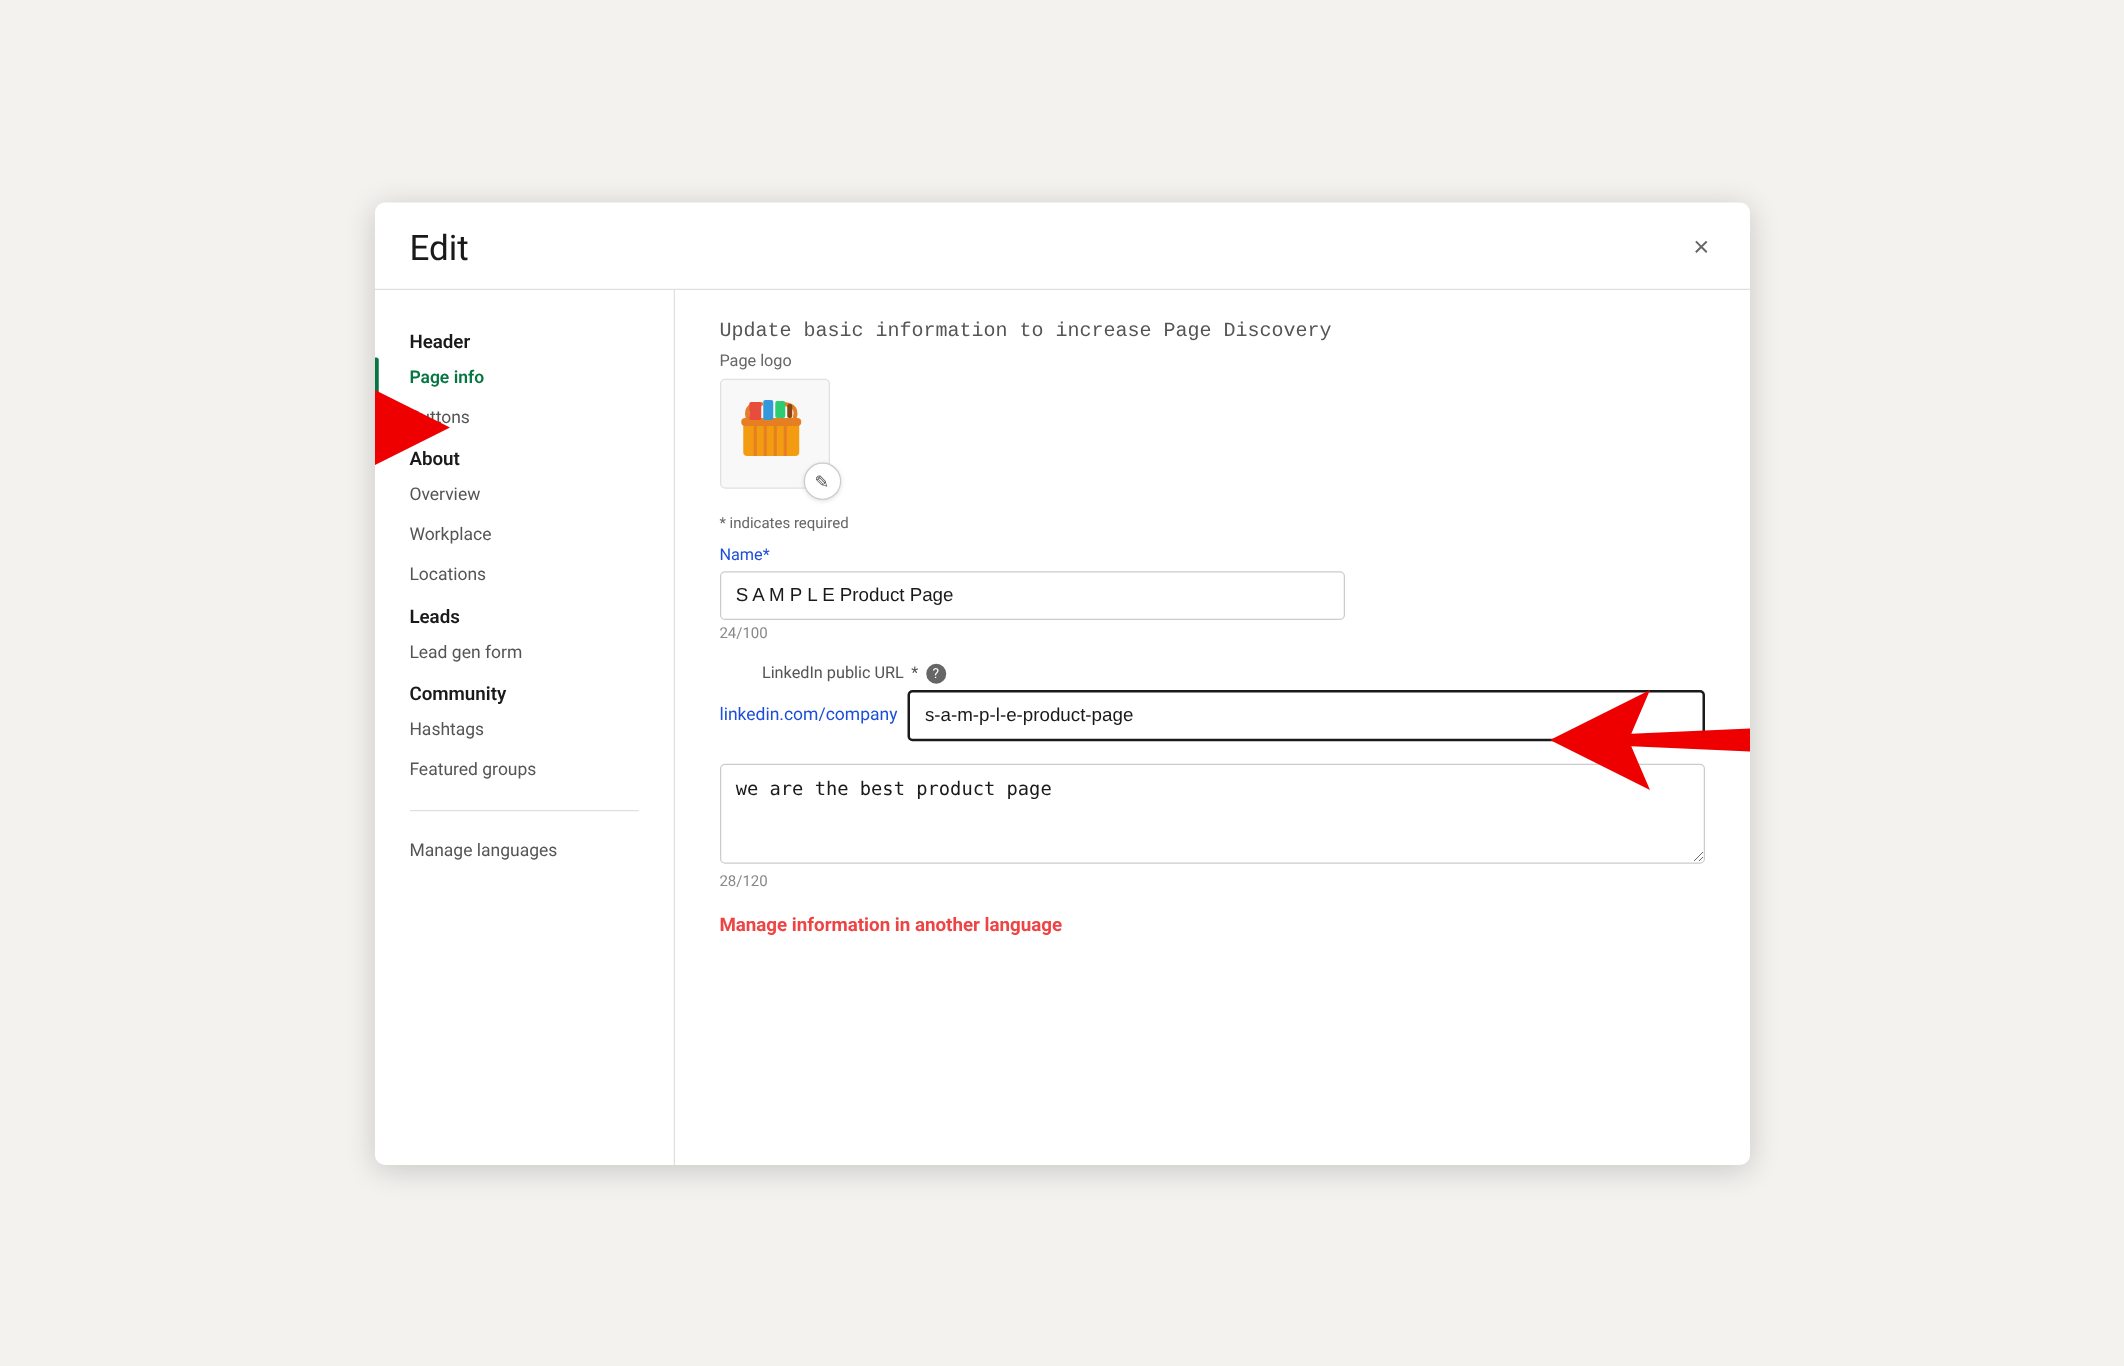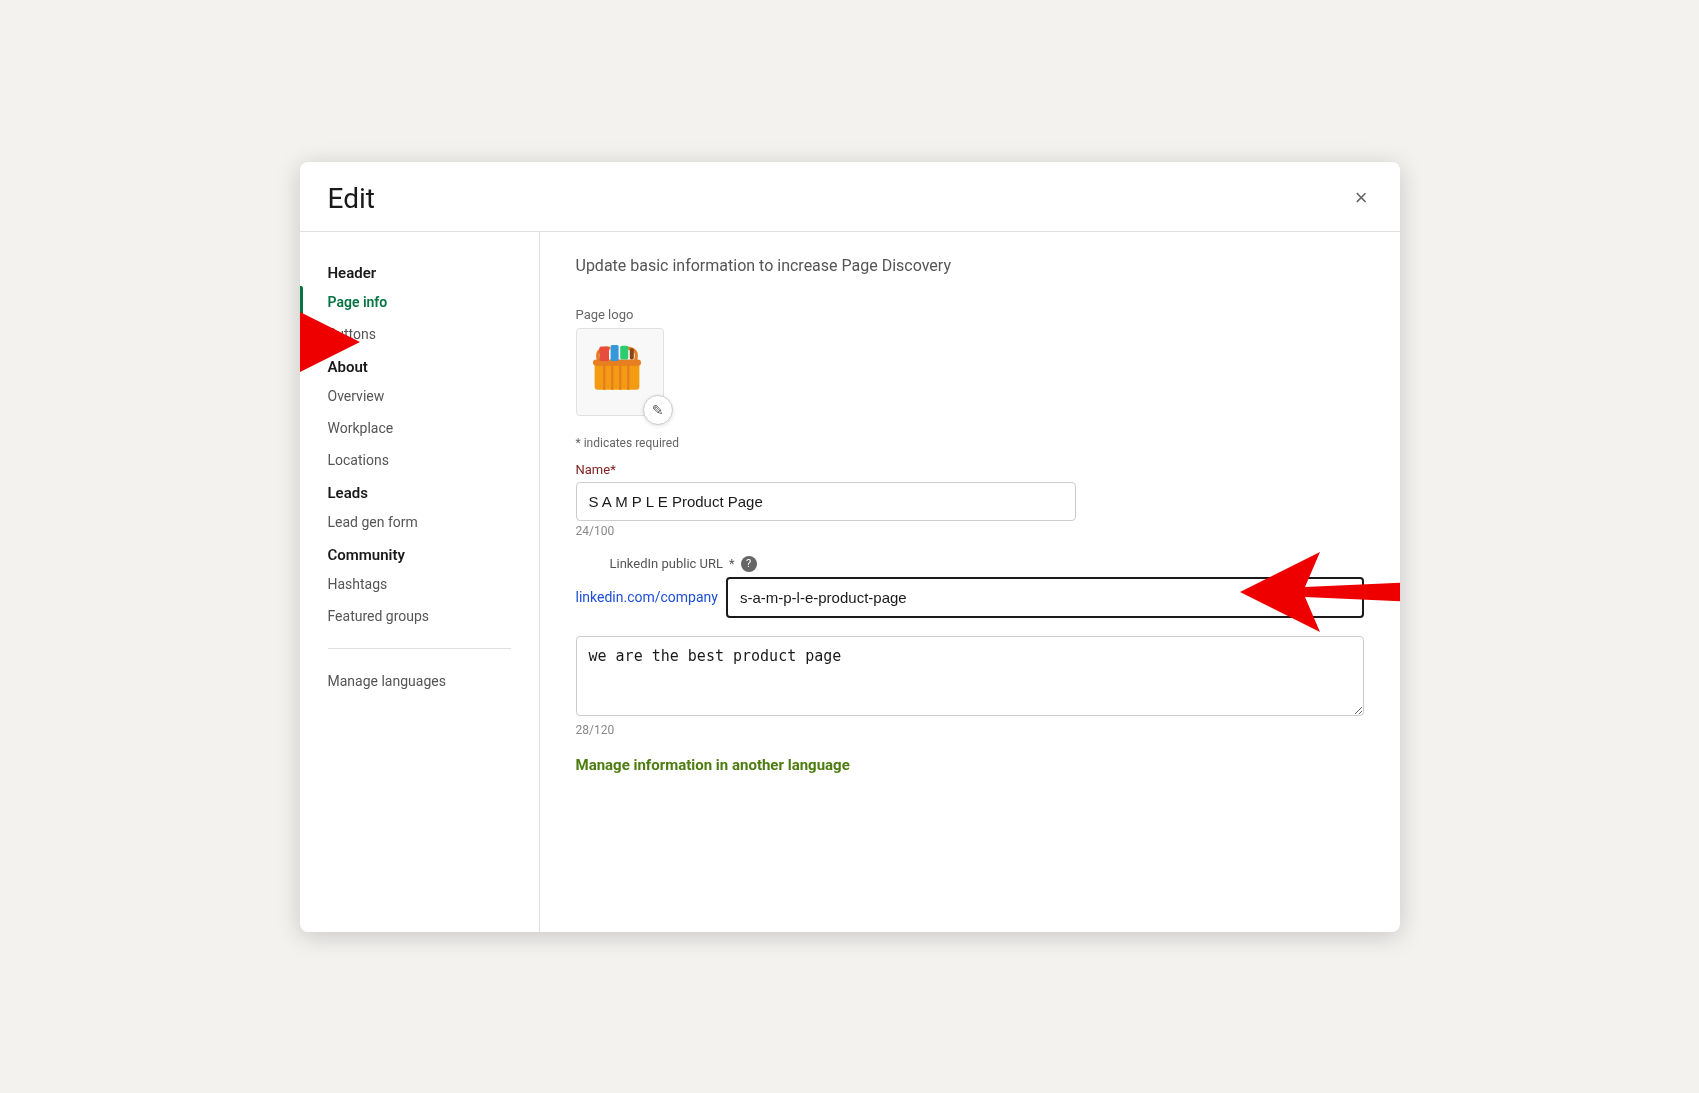--- a/index.html
+++ b/index.html
@@ -88,21 +88,22 @@
       margin: 16px 28px;
     }
     .content {
       flex: 1;
       padding: 24px 36px;
       overflow-y: auto;
     }
     .content-subtitle {
       font-size: 16px;
       color: #555;
-      margin-bottom: 32px;
+      margin-bottom: 8px;
+      font-family: Liberation Mono, monospace;
     }
     .field-label {
       font-size: 13px;
       color: #666;
       margin-bottom: 6px;
     }
     .page-logo-section {
       margin-bottom: 16px;
     }
     .logo-wrapper {
@@ -143,21 +144,21 @@
     .required-note {
       font-size: 12px;
       color: #666;
       margin: 20px 0 12px 0;
     }
     .form-group {
       margin-bottom: 18px;
     }
     .form-label {
       font-size: 13px;
-      color: #7f1d1d;
+      color: #1d4ed8;
       margin-bottom: 5px;
       display: block;
     }
     .form-input {
       width: 100%;
       max-width: 500px;
       border: 1px solid #ccc;
       border-radius: 4px;
       padding: 10px 12px;
       font-size: 15px;
@@ -228,21 +229,21 @@
       border: 1px solid #ccc;
       border-radius: 4px;
       padding: 10px 12px;
       font-size: 15px;
       color: #1a1a1a;
       outline: none;
       min-height: 80px;
       resize: vertical;
     }
     .manage-link {
-      color: #4d7c0f;
+      color: #ef4444;
       font-weight: 700;
       font-size: 15px;
       text-decoration: none;
       cursor: pointer;
     }
 
     
     .basket-svg { width: 64px; height: 64px; }
 
     

